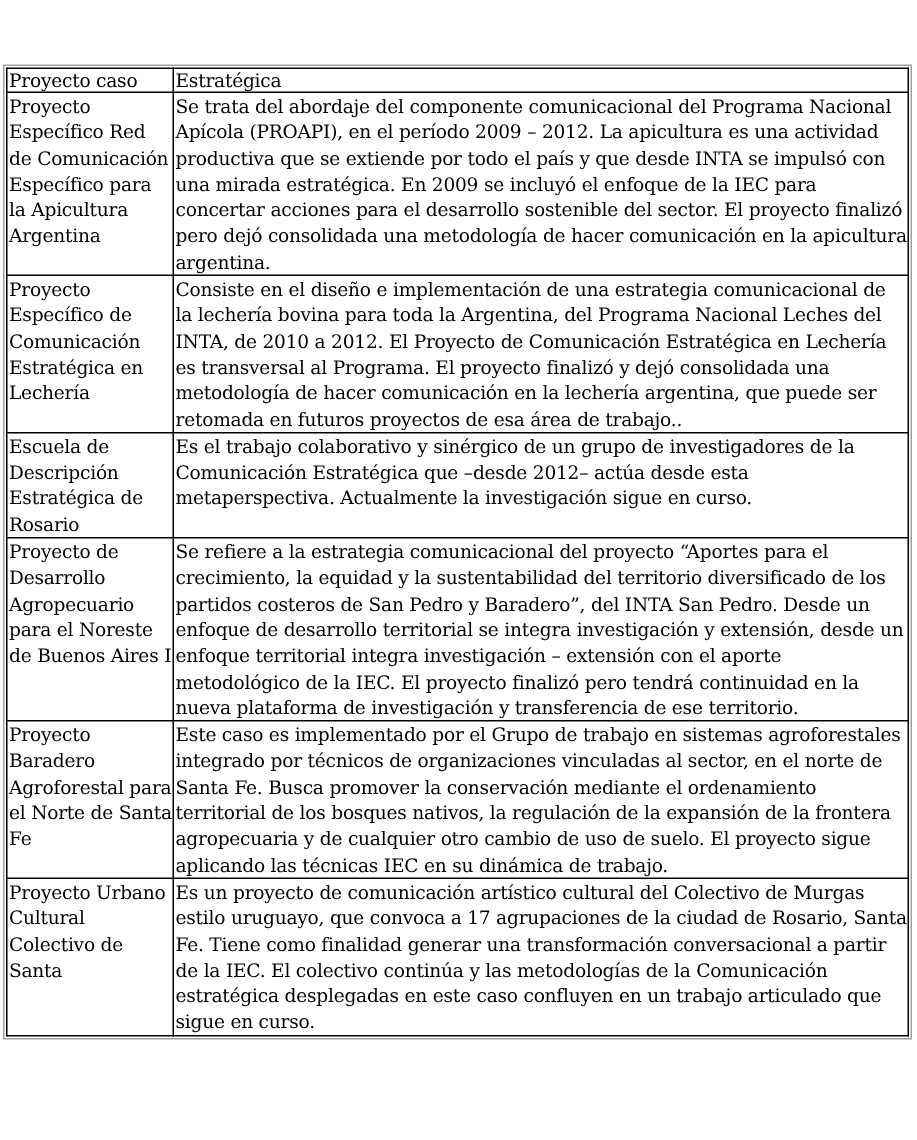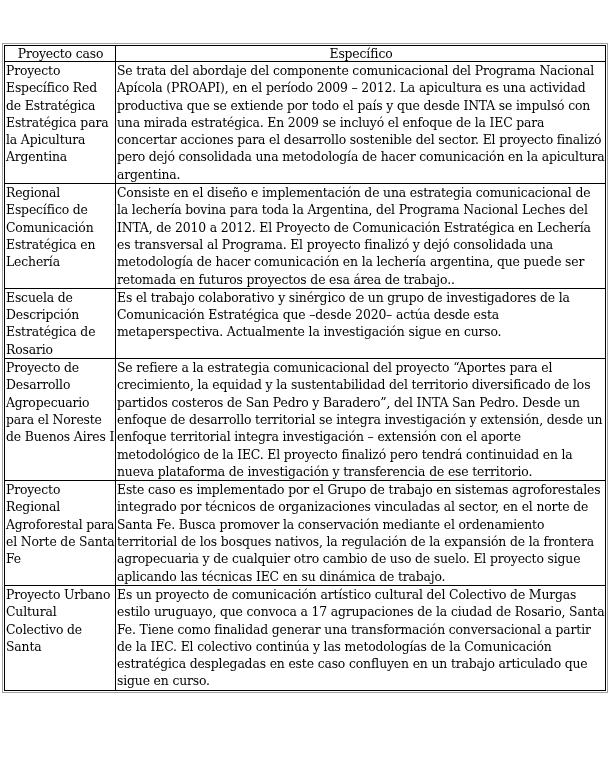--- a/index.html
+++ b/index.html
@@ -5,54 +5,54 @@
   html, body { margin: 0; padding: 0; background: #ffffff; }
   body { width: 611px; height: 760px; position: relative; overflow: hidden;
          font-family: "DejaVu Serif", "Liberation Serif", serif; color: #000; }
   .wrap { position: absolute; left: 2px; top: 43px; width: 606px;
           border: 1px solid #a0a0a0; padding: 1px; box-sizing: border-box; }
   table { border-collapse: collapse; width: 100%; table-layout: fixed; }
   col.c1 { width: 111px; }
   td { border: 1px solid #000; vertical-align: top; padding: 0 0 0 1px;
        font-size: 12.4px; line-height: 17.3px; letter-spacing: -0.15px;
        word-wrap: break-word; }
-  tr.head td { line-height: 15px; text-align: center; }
+  tr.head td { line-height: 15px; }
 </style>
 </head>
 <body>
 
 <div class="wrap">
   <table>
     <colgroup>
         <col class="c1">
         <col class="c2">
       </colgroup>
     <tbody>
       <tr class="head">
         <td>Proyecto caso</td>
-        <td>Específico</td>
+        <td>Estratégica</td>
       </tr>
       <tr>
-        <td>Proyecto Específico Red de Estratégica Estratégica para la Apicultura Argentina</td>
+        <td>Proyecto Específico Red de Comunicación Específico para la Apicultura Argentina</td>
         <td>Se trata del abordaje del componente comunicacional del Programa Nacional Apícola (PROAPI), en el período 2009 – 2012. La apicultura es una actividad productiva que se extiende por todo el país y  que desde INTA se impulsó con una mirada estratégica. En 2009 se incluyó el enfoque de la IEC para concertar acciones para el desarrollo sostenible del sector. El proyecto finalizó pero dejó consolidada una metodología de hacer comunicación en la apicultura argentina.</td>
       </tr>
       <tr>
-        <td>Regional Específico de Comunicación Estratégica en Lechería</td>
+        <td>Proyecto Específico de Comunicación Estratégica en Lechería</td>
         <td>Consiste en el diseño e implementación de una estrategia comunicacional de la lechería bovina para toda la Argentina, del Programa Nacional Leches del INTA, de 2010 a 2012. El Proyecto de Comunicación Estratégica en Lechería es transversal al Programa. El proyecto finalizó y dejó consolidada una metodología de hacer comunicación en la lechería argentina, que puede ser retomada en futuros proyectos de esa área de trabajo..</td>
       </tr>
       <tr>
         <td>Escuela de Descripción Estratégica de Rosario</td>
-        <td>Es el trabajo colaborativo y sinérgico de un grupo de investigadores de la Comunicación Estratégica que –desde 2020– actúa desde esta metaperspectiva. Actualmente la investigación sigue en curso.</td>
+        <td>Es el trabajo colaborativo y sinérgico de un grupo de investigadores de la Comunicación Estratégica que –desde 2012– actúa desde esta metaperspectiva. Actualmente la investigación sigue en curso.</td>
       </tr>
       <tr>
         <td>Proyecto de Desarrollo Agropecuario para el Noreste de Buenos Aires I</td>
         <td>Se refiere a la estrategia comunicacional del proyecto “Aportes para el crecimiento, la equidad y la sustentabilidad del territorio diversificado de los partidos costeros de San Pedro y Baradero”, del INTA San Pedro. Desde un enfoque de desarrollo territorial se integra investigación y extensión, desde un enfoque territorial integra investigación – extensión con el aporte metodológico de la IEC. El proyecto finalizó pero tendrá continuidad en la nueva plataforma de investigación y transferencia de ese territorio.</td>
       </tr>
       <tr>
-        <td>Proyecto Regional Agroforestal para el Norte de Santa Fe</td>
+        <td>Proyecto Baradero Agroforestal para el Norte de Santa Fe</td>
         <td>Este caso es implementado por el Grupo de trabajo en sistemas agroforestales integrado por técnicos de organizaciones vinculadas al sector, en el norte de Santa Fe. Busca promover la conservación mediante el ordenamiento territorial de los bosques nativos, la regulación de la expansión de la frontera agropecuaria y de cualquier otro cambio de uso de suelo. El proyecto sigue aplicando las técnicas IEC en su dinámica de trabajo.</td>
       </tr>
       <tr>
         <td>Proyecto Urbano Cultural Colectivo de Santa</td>
         <td>Es un proyecto de comunicación artístico cultural del Colectivo de Murgas estilo uruguayo, que convoca a 17 agrupaciones de la ciudad de Rosario, Santa Fe. Tiene como finalidad generar una transformación conversacional a partir de la IEC. El colectivo continúa y las metodologías de la Comunicación estratégica desplegadas en este caso confluyen en un trabajo articulado que sigue en curso.</td>
       </tr>
     </tbody>
   </table>
 </div>
 

